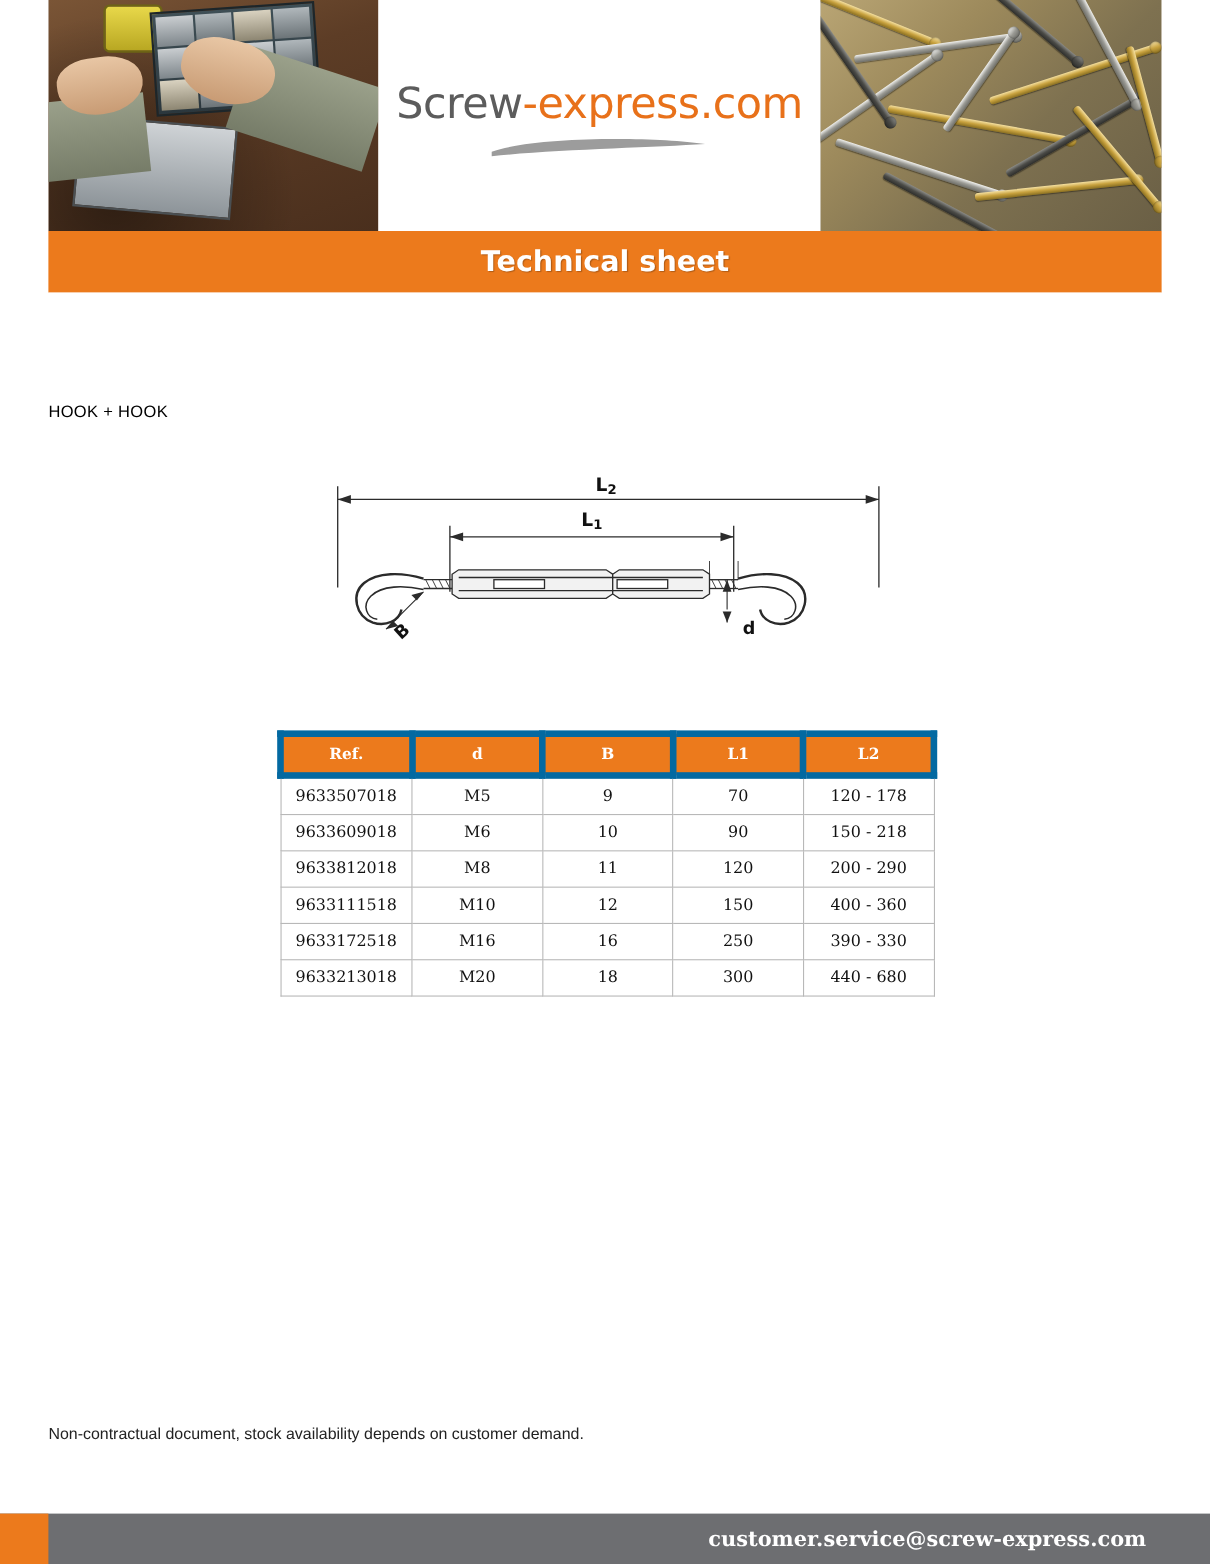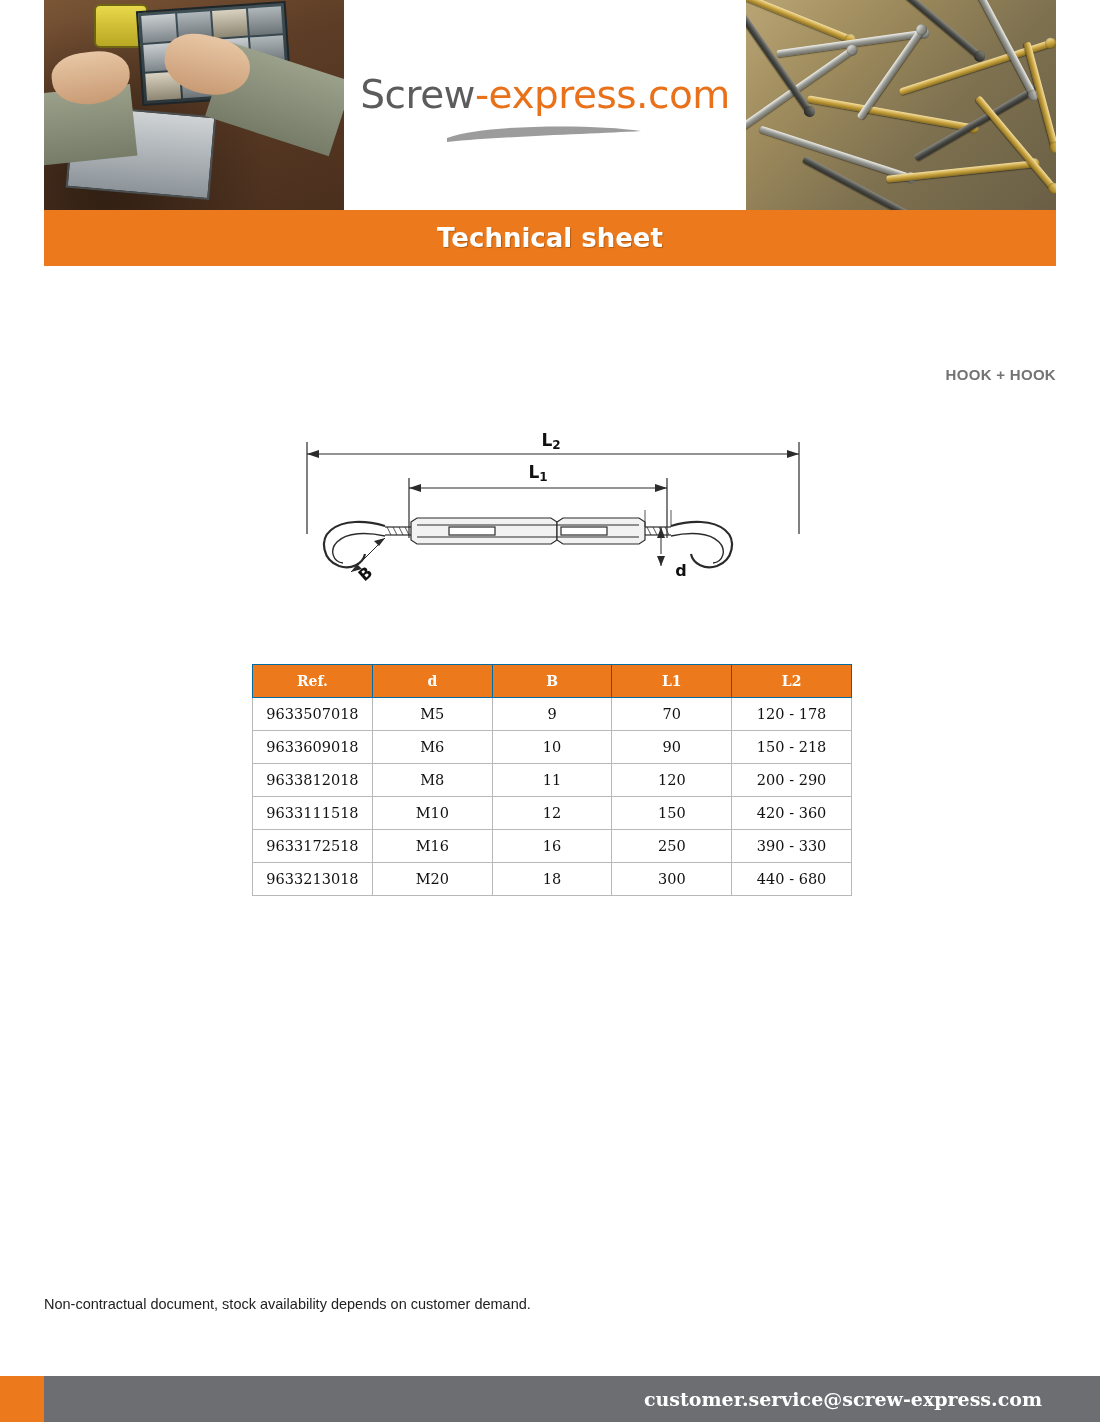--- a/index.html
+++ b/index.html
@@ -190,26 +190,25 @@
     top: 266px;
     width: 1012px;
     height: 1080px;
     background: #ffffff;
   }
 
   .product-label {
     position: absolute;
     left: 0; right: 0;
     top: 100px;
-    text-align: right;
+    text-align: left;
     font-size: 15px;
-    color: #737373;
+    color: #000000;
     font-family: "Liberation Sans", sans-serif;
     letter-spacing: .3px;
-    font-weight: bold;
   }
 
   .drawing {
     position: absolute;
     left: 255px;
     top: 160px;
     width: 510px;
     height: 165px;
   }
   .drawing svg { display: block; }
@@ -226,21 +225,21 @@
     width: 600px;
     font-family: "DejaVu Serif", serif;
     font-size: 14.5px;
     color: #111111;
   }
   table.spec th {
     background: #ec7a1c;
     color: #ffffff;
     font-weight: bold;
     height: 30px;
-    border: 1px solid #0369a1;
+    border: 6px solid #0369a1;
     text-align: center;
     font-family: "DejaVu Serif", serif;
     font-size: 14px;
     margin-top: 38px;
   }
   table.spec td {
     height: 30px;
     border: 1px solid #b8b8b8;
     text-align: center;
     background: #ffffff;
@@ -460,21 +459,21 @@
             <td>M8</td>
             <td>11</td>
             <td>120</td>
             <td>200 - 290</td>
           </tr>
           <tr>
             <td>9633111518</td>
             <td>M10</td>
             <td>12</td>
             <td>150</td>
-            <td>420 - 360</td>
+            <td>400 - 360</td>
           </tr>
           <tr>
             <td>9633172518</td>
             <td>M16</td>
             <td>16</td>
             <td>250</td>
             <td>390 - 330</td>
           </tr>
           <tr>
             <td>9633213018</td>

